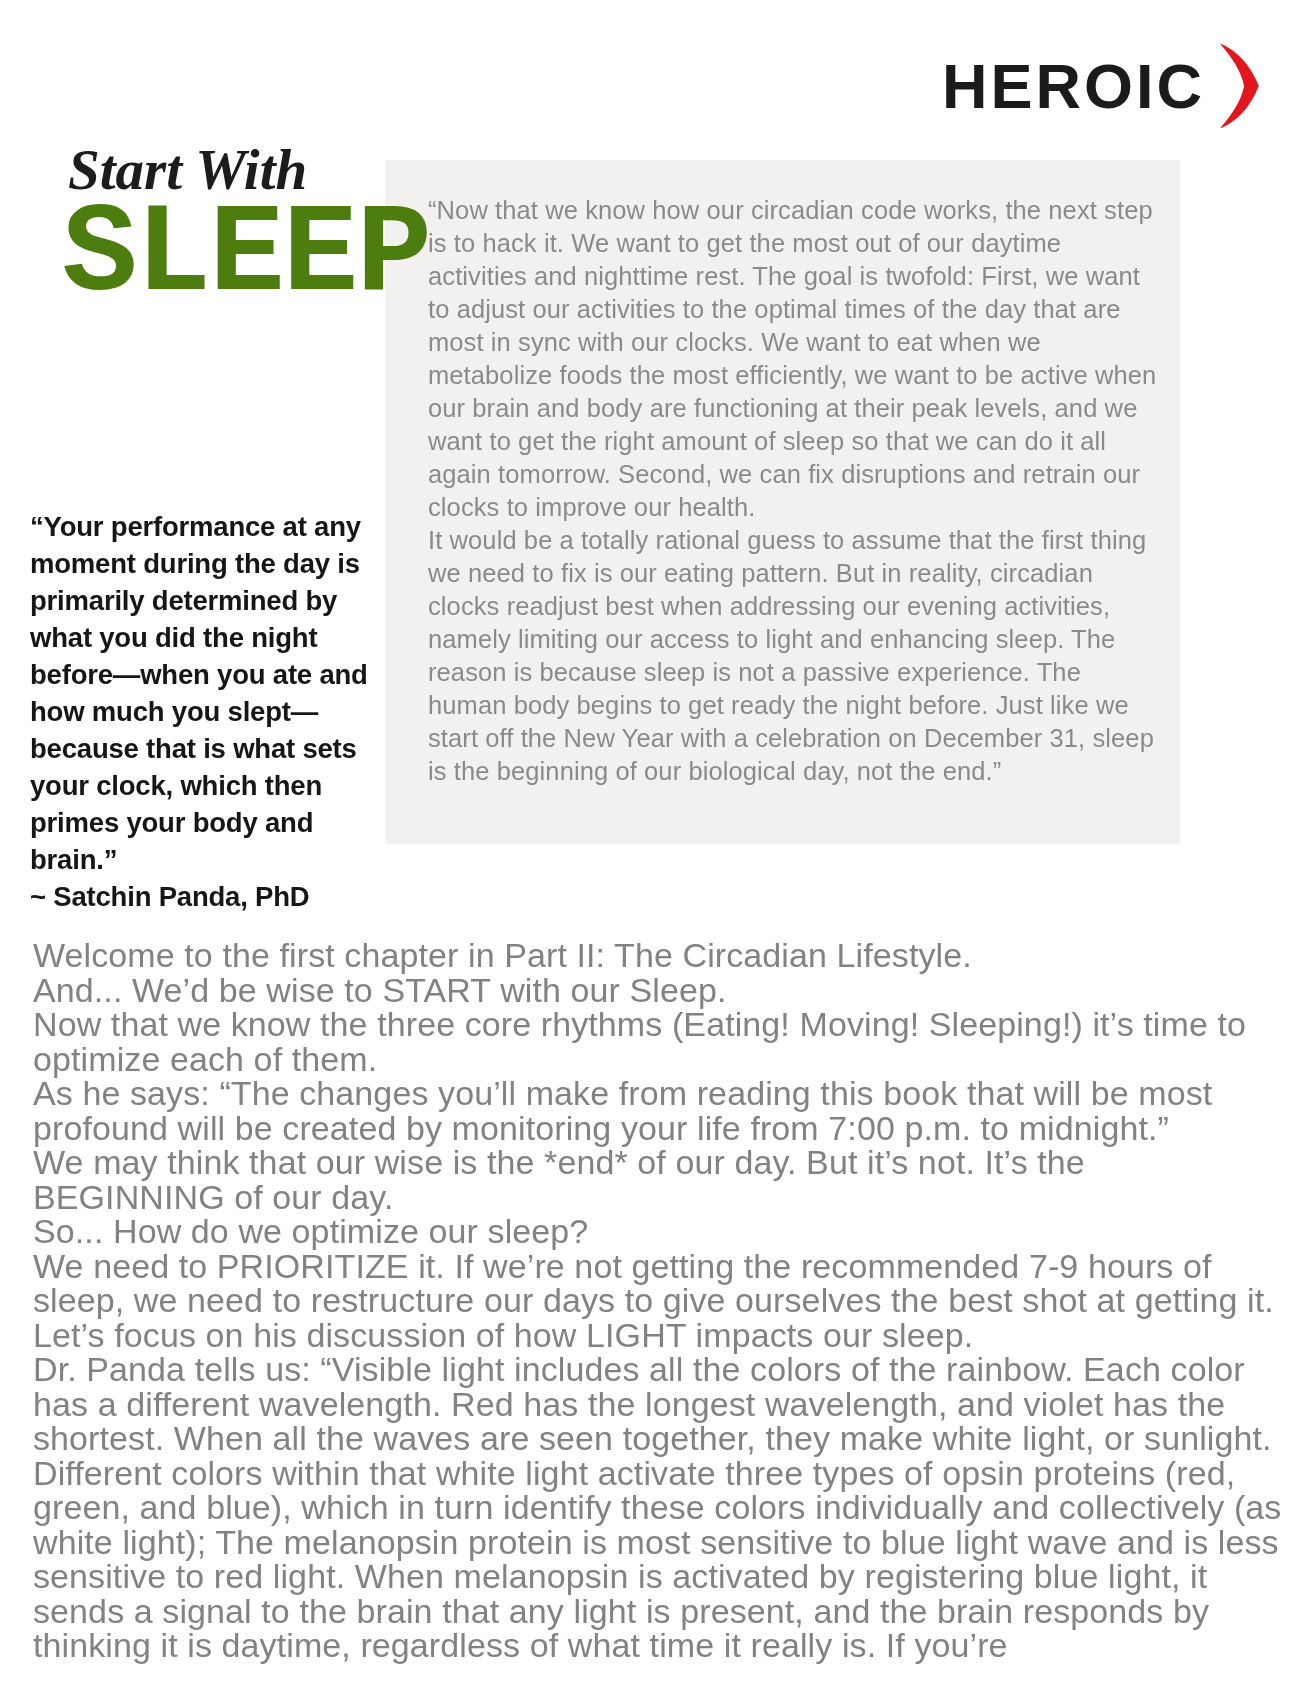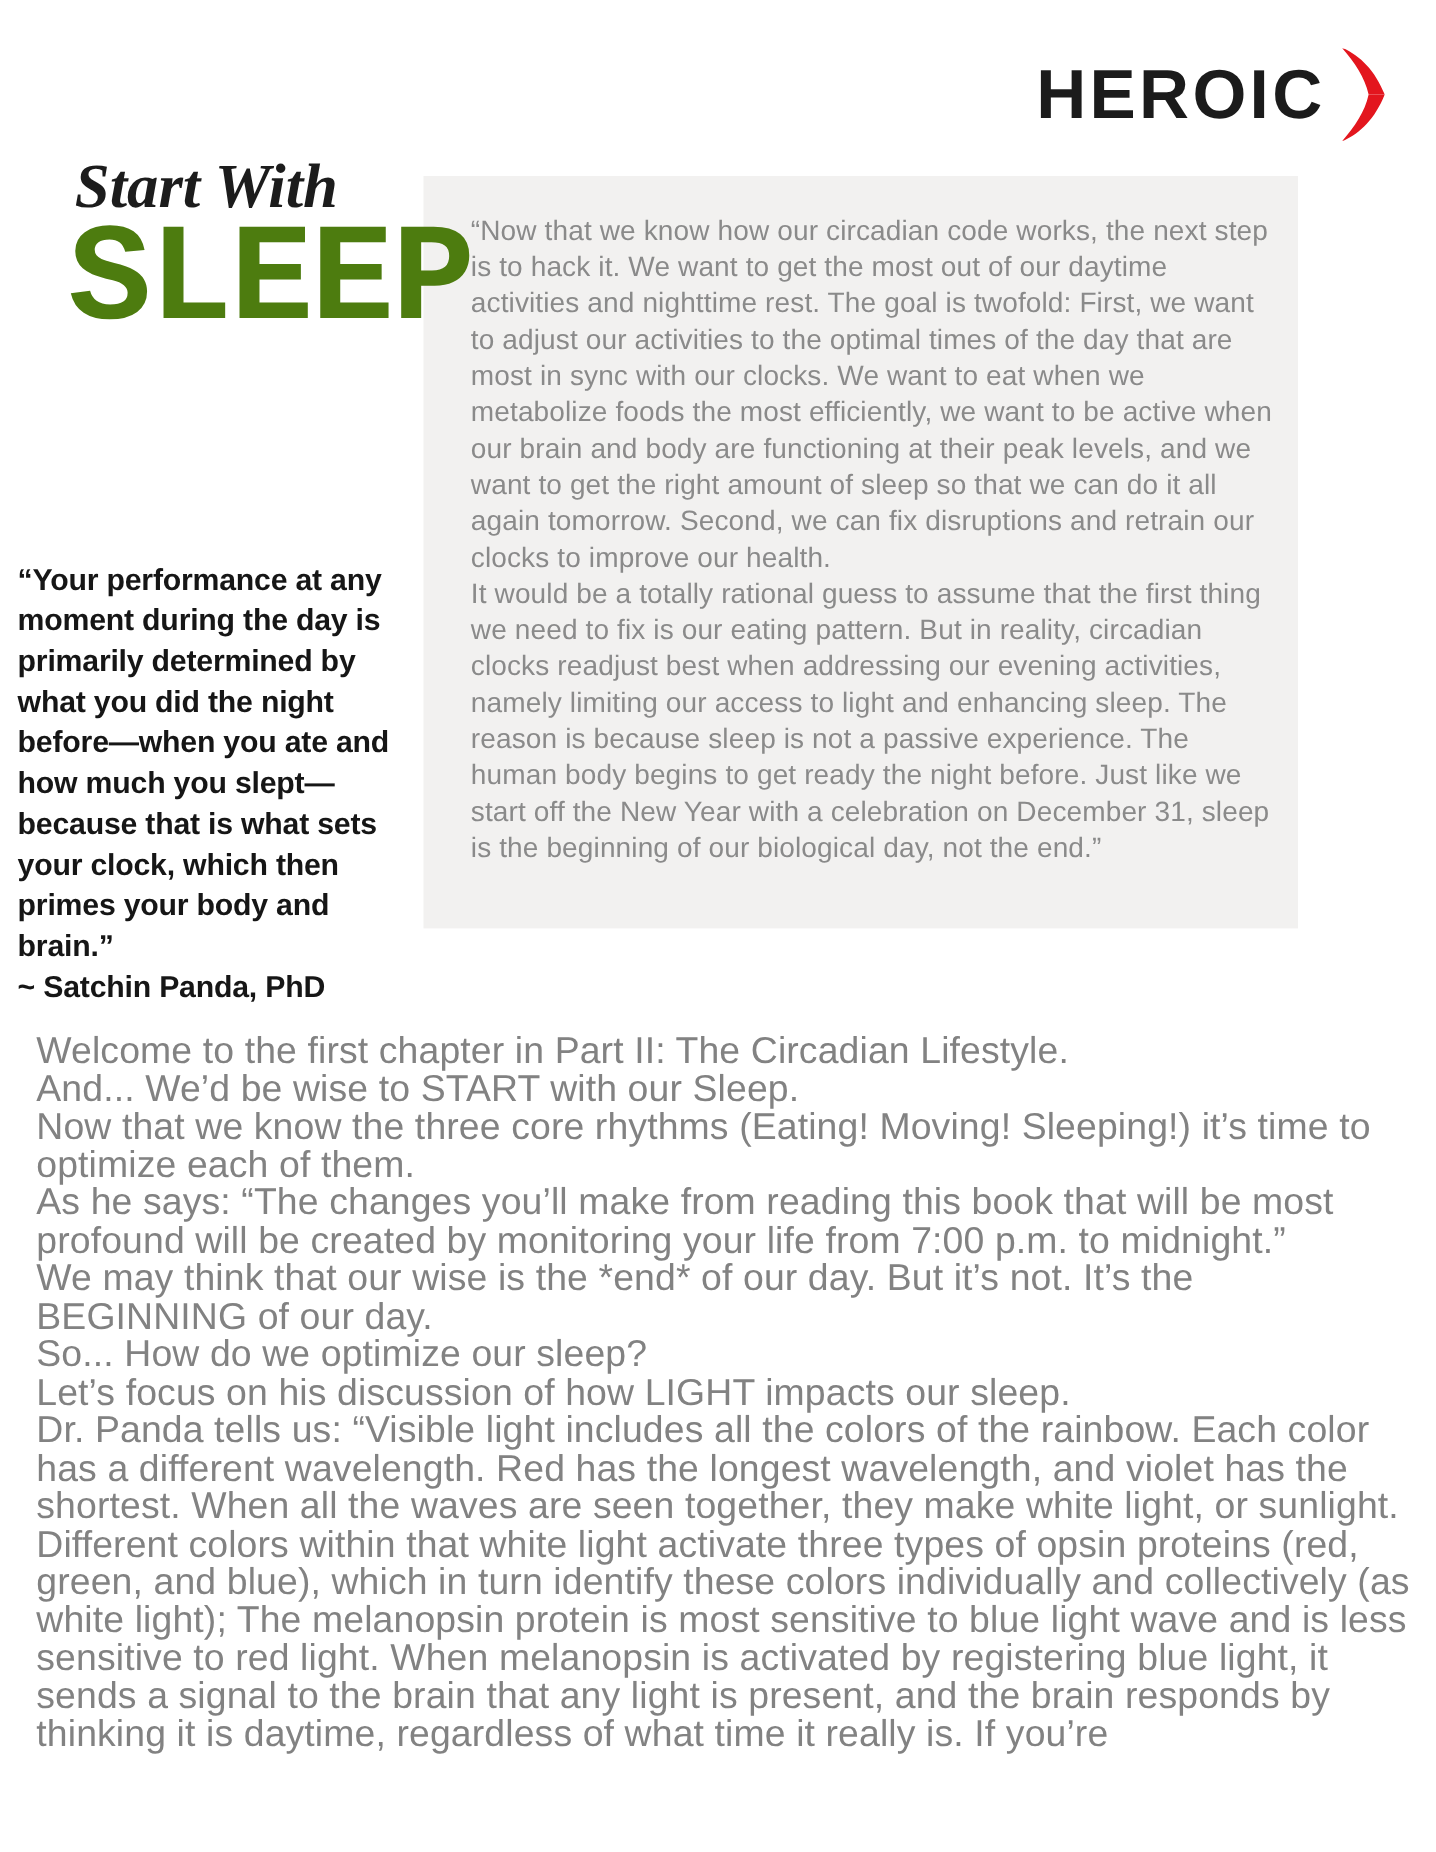--- a/index.html
+++ b/index.html
@@ -81,21 +81,21 @@
     margin: 0;
     font-size: 25.5px;
     line-height: 33px;
     color: #8a8a8a;
     letter-spacing: 0.1px;
   }
 
   
   .pull-quote {
     position: absolute;
-    left: 16px;
+    left: 30px;
     top: 508px;
     width: 352px;
     z-index: 2;
   }
   .pull-quote p {
     margin: 0;
     font-weight: 700;
     font-size: 27.5px;
     line-height: 37px;
     color: #161616;
@@ -145,17 +145,18 @@
     <p>~ Satchin Panda, PhD</p>
   </aside>
 
   <main class="body-text">
     <p>Welcome to the first chapter in Part II: The Circadian Lifestyle.</p>
     <p>And... We’d be wise to START with our Sleep.</p>
     <p>Now that we know the three core rhythms (Eating! Moving! Sleeping!) it’s time to optimize each of them.</p>
     <p>As he says: “The changes you’ll make from reading this book that will be most profound will be created by monitoring your life from 7:00 p.m. to midnight.”</p>
     <p>We may think that our wise is the *end* of our day. But it’s not. It’s the BEGINNING of our day.</p>
     <p>So... How do we optimize our sleep?</p>
+    <p>We need to PRIORITIZE it. If we’re not getting the recommended 7-9 hours of sleep, we need to restructure our days to give ourselves the best shot at getting it.</p>
     <p>Let’s focus on his discussion of how LIGHT impacts our sleep.</p>
     <p>Dr. Panda tells us: “Visible light includes all the colors of the rainbow. Each color has a different wavelength. Red has the longest wavelength, and violet has the shortest. When all the waves are seen together, they make white light, or sunlight. Different colors within that white light activate three types of opsin proteins (red, green, and blue), which in turn identify these colors individually and collectively (as white light); The melanopsin protein is most sensitive to blue light wave and is less sensitive to red light. When melanopsin is activated by registering blue light, it sends a signal to the brain that any light is present, and the brain responds by thinking it is daytime, regardless of what time it really is. If you’re</p>
   </main>
 
 </div>
 
 </body></html>

